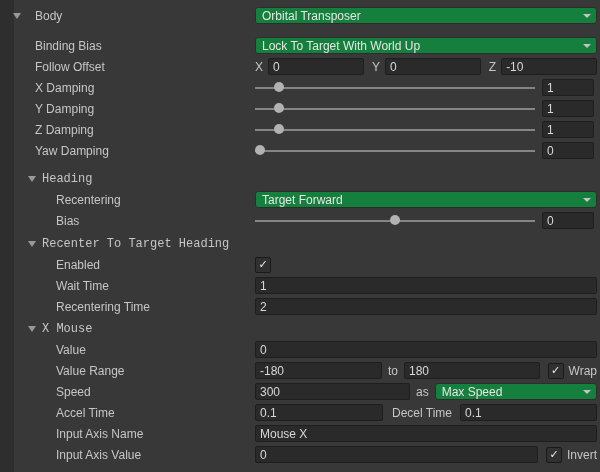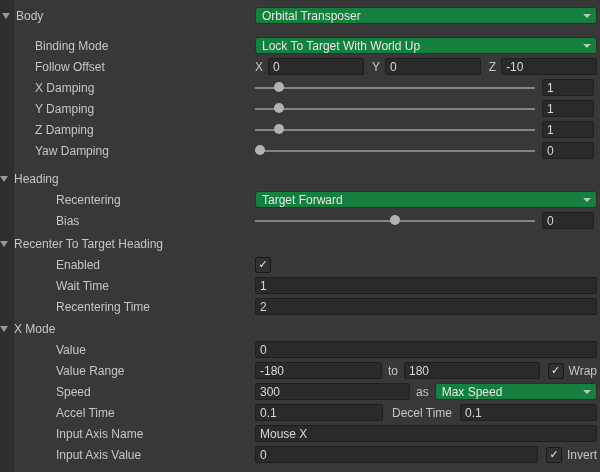--- a/index.html
+++ b/index.html
@@ -13,22 +13,22 @@
     overflow:hidden;
   }
   .left-strip{position:absolute;left:0;top:0;width:14px;height:100%;background:#2e2e2e;}
   .panel{position:absolute;left:0;top:0;width:600px;padding-top:5px;box-sizing:border-box;}
   .row{display:flex;align-items:center;height:21px;padding-right:3px;box-sizing:border-box;}
   .gap9{margin-top:9px;}
   .gap7{margin-top:7px;}
   .gap2{margin-top:2px;}
   .gap1{margin-top:1px;}
   .label{flex:0 0 255px;display:flex;align-items:center;white-space:nowrap;overflow:hidden;box-sizing:border-box;}
-  .pl-root{padding-left:2px;}
-  .pl-head{}
+  .pl-root{padding-left:13px;gap:8px;}
+  .pl-head{padding-left:28px;font-family:Liberation Mono, monospace;}
   .pl-c1{padding-left:35px;}
   .pl-c2{padding-left:56px;}
   .fold{width:0;height:0;border-left:4.5px solid transparent;border-right:4.5px solid transparent;border-top:6px solid #989898;margin-right:6px;flex:0 0 auto;}
   .value{flex:1;display:flex;align-items:center;height:17px;min-width:0;}
   .dropdown{flex:1;height:17px;background:#15803d;border:1px solid #2d2d2d;border-radius:3px;
     display:flex;align-items:center;padding:0 16px 0 6px;color:#e6e6e6;position:relative;box-sizing:border-box;
     white-space:nowrap;overflow:hidden;}
   .dd-arrow{position:absolute;right:5px;top:6px;width:0;height:0;
     border-left:4px solid transparent;border-right:4px solid transparent;border-top:4.5px solid #c4c4c4;}
   .field{height:17px;background:#2a2a2a;border:1px solid #1e1e1e;border-radius:2px;color:#d8d8d8;
@@ -60,21 +60,21 @@
     <div class="value">
       <div class="dropdown">
         <span>Orbital Transposer</span>
         <span class="dd-arrow"></span>
       </div>
     </div>
   </div>
 
   <div class="row gap9">
     <div class="label pl-c1">
-        <span>Binding Mode</span>
+        <span>Binding Bias</span>
       </div>
     <div class="value">
       <div class="dropdown">
         <span>Lock To Target With World Up</span>
         <span class="dd-arrow"></span>
       </div>
     </div>
   </div>
 
   <div class="row">
@@ -207,21 +207,21 @@
         <span>Recentering Time</span>
       </div>
     <div class="value">
       <input class="field full" value="2" style="">
     </div>
   </div>
 
   <div class="row gap1">
     <div class="label pl-head">
       <span class="fold"></span>
-      <span>X Mode</span>
+      <span>X Mouse</span>
     </div>
   </div>
 
   <div class="row">
     <div class="label pl-c2">
         <span>Value</span>
       </div>
     <div class="value">
       <input class="field full" value="0" style="">
     </div>

